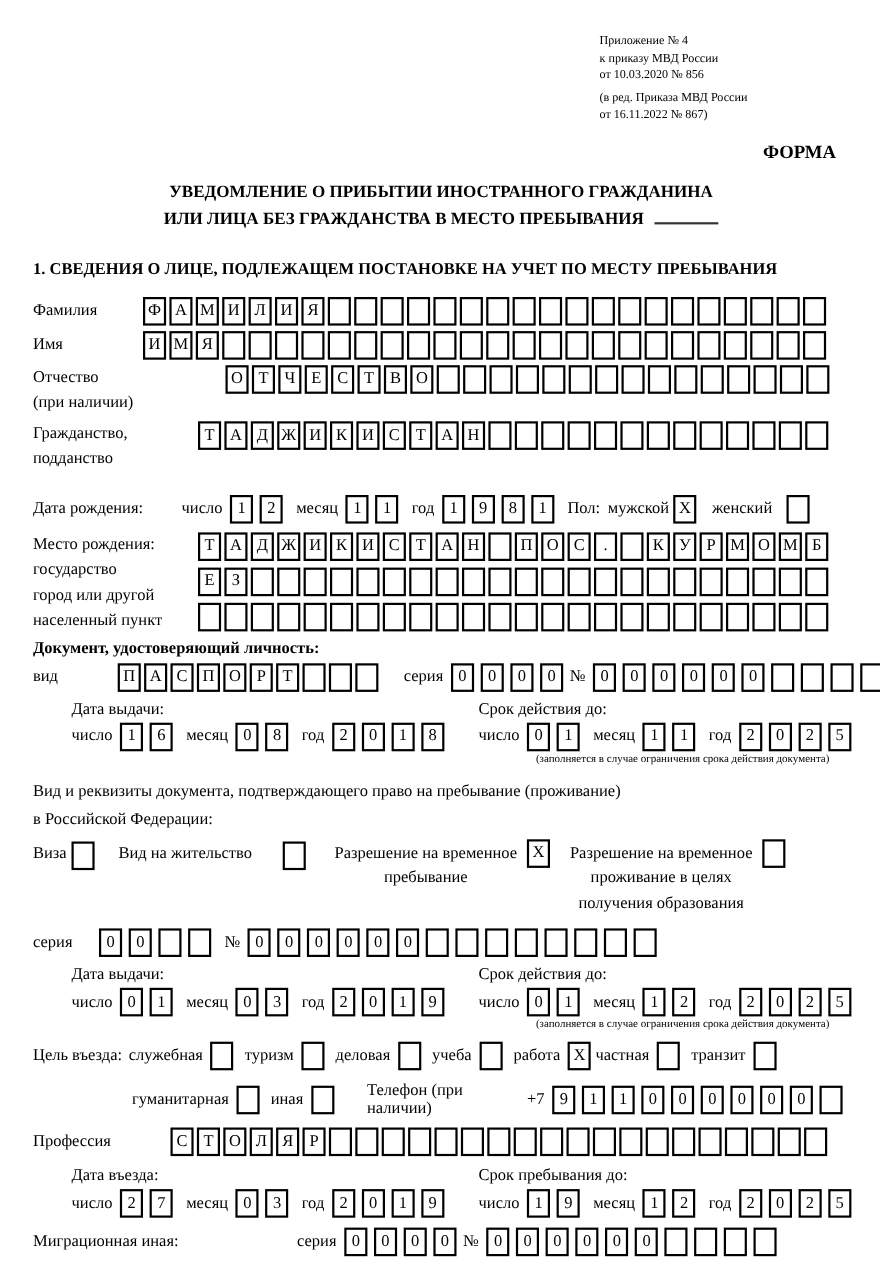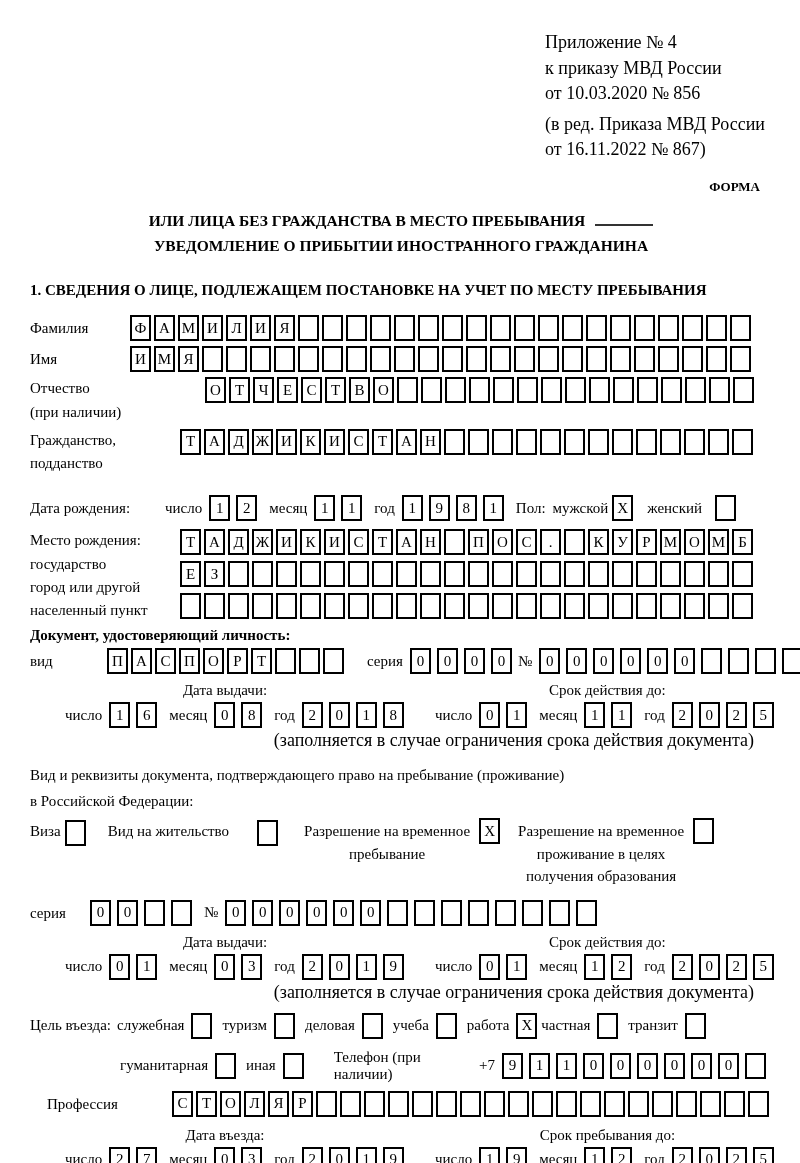--- a/index.html
+++ b/index.html
@@ -12,23 +12,23 @@
   }
   .page {
     width: 800px;
     height: 1163px;
     padding: 30px 28px 10px 30px;
     position: relative;
     overflow: hidden;
   }
 
   
-  .hdr { margin-left: 515px; font-size: 18px; line-height: 1.42; }
+  .hdr { margin-left: 515px; font-size: 11px; line-height: 1.42; }
   .hdr-gap { height: 5px; }
-  .forma { text-align: right; padding-right: 12px; font-weight: bold; font-size: 13px; margin-top: 16px; }
+  .forma { text-align: right; padding-right: 12px; font-weight: bold; font-size: 17px; margin-top: 16px; }
 
   .title { text-align: center; font-weight: bold; font-size: 15.5px; line-height: 1.6; margin-top: 14px; }
   .title-underline { display: inline-block; width: 58px; height: 11px; border-bottom: 2.5px solid #333; margin-left: 10px; }
 
   .sec-heading { font-weight: bold; font-size: 15px; margin-top: 24px; }
 
   
   .cells { display: flex; flex-wrap: nowrap; align-items: center; }
   .cell {
     display: inline-flex; align-items: center; justify-content: center;
@@ -49,23 +49,23 @@
 
   .center-bold { text-align: left; font-weight: bold; margin-top: 8px; }
 
   .vgrid { display: flex; flex-direction: column; }
   .vgrid .cells { margin-bottom: 6px; }
 
   
   .date-pair { display: flex; margin-top: 8px; }
   .dp-left { margin-left: 35px; width: 320px; }
   .dp-right { margin-left: 50px; }
-  .dp-title { text-align: center; margin-bottom: 3px; }
+  .dp-title { margin-bottom: 3px; }
   .dp-fields { display: flex; align-items: center; }
-  .note-right { text-align: right; font-size: 18px; margin-top: 2px; padding-right: 18px; }
+  .note-right { text-align: right; font-size: 10px; margin-top: 2px; padding-right: 18px; }
 
   .para { margin-top: 12px; line-height: 1.7; }
 
   .cb-row { display: flex; align-items: flex-start; margin-top: 6px; }
   .cb-group { display: flex; align-items: flex-start; }
   .cb-lines { text-align: center; line-height: 1.5; }
   .cb-box { margin-left: 9px; margin-top: -2px; }
 
   .purpose-row { display: flex; align-items: center; margin-top: 10px; }
   .purpose-row .cb { margin: 0 10px 0 7px; }
@@ -81,22 +81,22 @@
     <div>к приказу МВД России</div>
     <div>от 10.03.2020 № 856</div>
     <div class="hdr-gap"></div>
     <div>(в ред. Приказа МВД России</div>
     <div>от 16.11.2022 № 867)</div>
   </div>
 
   <div class="forma">ФОРМА</div>
 
   <div class="title">
+    <div>УВЕДОМЛЕНИЕ О ПРИБЫТИИ ИНОСТРАННОГО ГРАЖДАНИНА</div>
     <div><span>ИЛИ ЛИЦА БЕЗ ГРАЖДАНСТВА В МЕСТО ПРЕБЫВАНИЯ</span><span class="title-underline"></span></div>
-    <div>УВЕДОМЛЕНИЕ О ПРИБЫТИИ ИНОСТРАННОГО ГРАЖДАНИНА</div>
   </div>
 
   <div class="sec-heading">1. СВЕДЕНИЯ О ЛИЦЕ, ПОДЛЕЖАЩЕМ ПОСТАНОВКЕ НА УЧЕТ ПО МЕСТУ ПРЕБЫВАНИЯ</div>
 
   <div class="f-row" style="margin-top:16px;">
     <span class="lbl w100">Фамилия</span>
     <span class="cells">
         <span class="cell">Ф</span>
         <span class="cell">А</span>
         <span class="cell">М</span>
@@ -592,21 +592,21 @@
         <span class="cell">0</span>
         <span class="cell">0</span>
         <span class="cell">0</span>
         <span class="cell">0</span>
         <span class="cell">0</span>
         <span class="cell">0</span>
         <span class="cell"></span>
       </span>
   </div>
 
-  <div class="f-row" style="margin-top:8px;justify-content:flex-end;">
+  <div class="f-row" style="margin-top:8px;">
     <span class="lbl w125">Профессия</span>
     <span class="cells">
         <span class="cell">С</span>
         <span class="cell">Т</span>
         <span class="cell">О</span>
         <span class="cell">Л</span>
         <span class="cell">Я</span>
         <span class="cell">Р</span>
         <span class="cell"></span>
         <span class="cell"></span>

